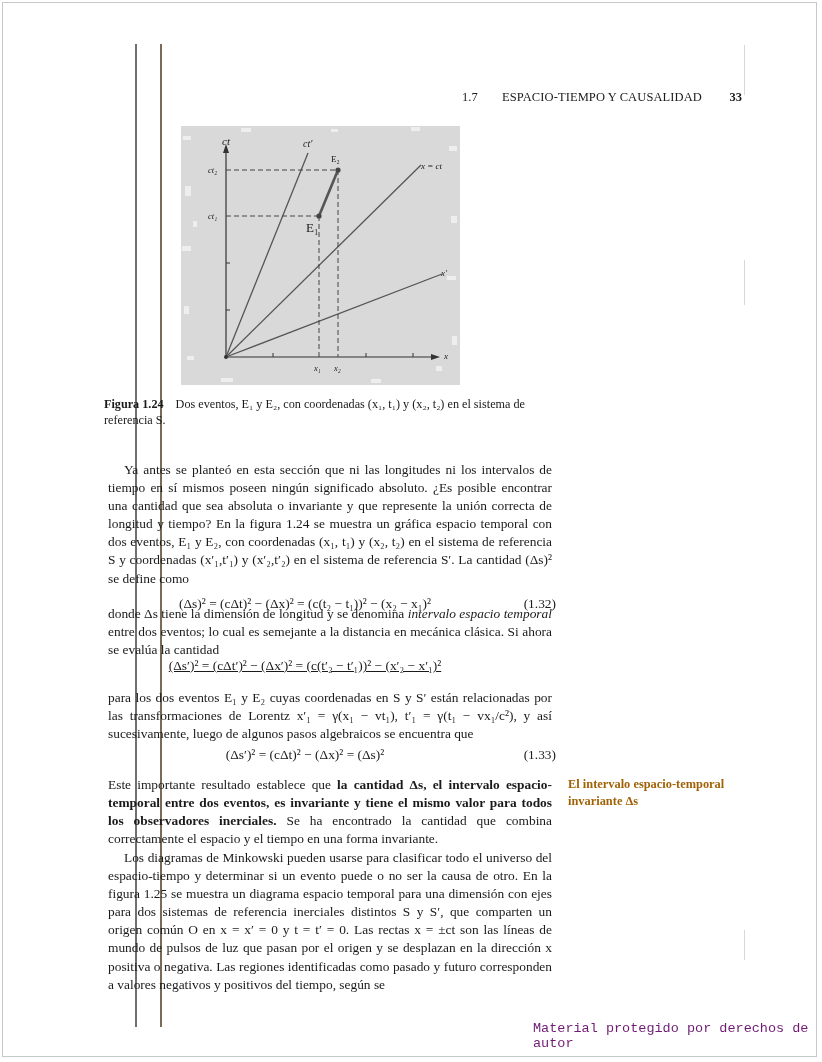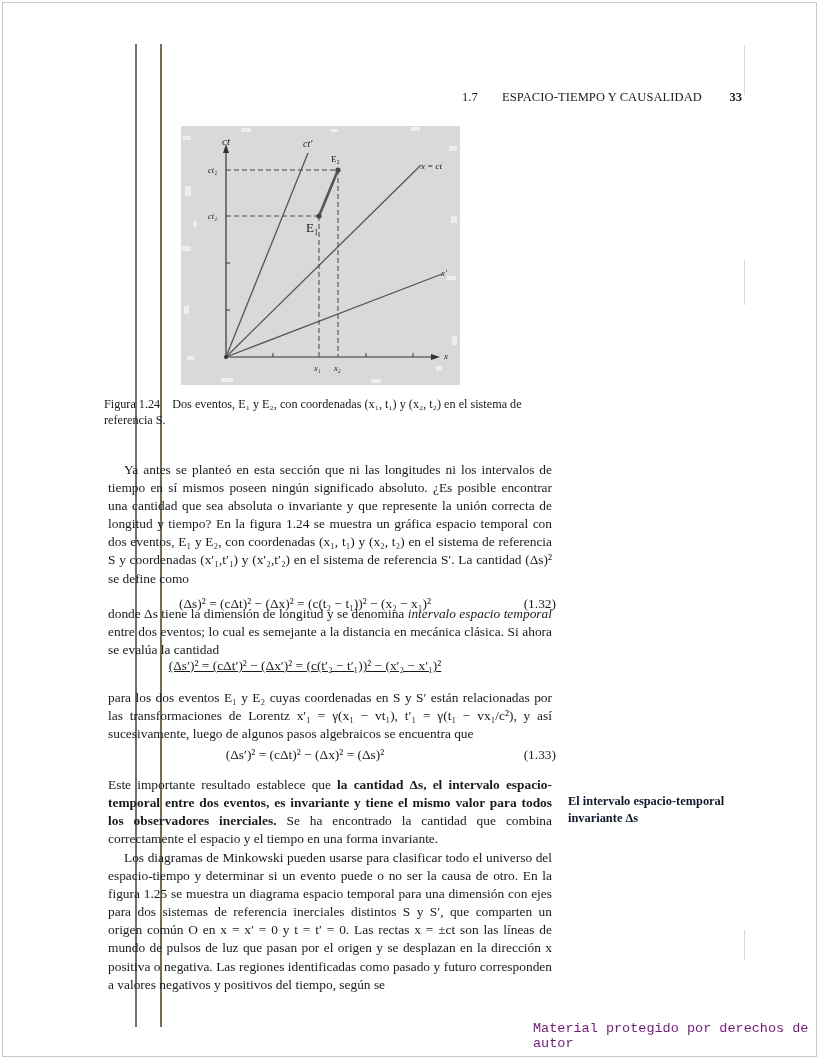--- a/index.html
+++ b/index.html
@@ -25,40 +25,40 @@
   .running-head .sec { width: 40px; }
   .running-head .title { flex: 1; letter-spacing: 0.1px; }
   .running-head .pnum { font-weight: bold; width: 24px; text-align: right; }
 
   .figure { position: absolute; left: 181px; top: 126px; width: 279px; height: 259px; }
 
   .caption {
     position: absolute; left: 104px; top: 396px; width: 452px;
     font-size: 12.2px; line-height: 16px;
   }
-  .caption .fig-label { font-weight: normal; margin-right: 12px; margin-top: 6px; }
+  .caption .fig-label { font-weight: bold; margin-right: 12px; margin-top: 6px; }
 
   .body-text {
     position: absolute; left: 104px; width: 452px;
     font-size: 13.4px; line-height: 18.1px; text-align: justify;
   }
   .para p { margin: 4px; }
   .indent { text-indent: 16px; }
   .equation {
     position: absolute; left: 104px; width: 452px; font-size: 13.4px;
     height: 20px; display: flex; align-items: center;
   }
   .equation .expr { flex: 1; text-align: center; font-style: normal; }
   .equation .num { width: 50px; text-align: right; }
   b { font-weight: bold; }
   i { font-style: italic; }
 
   .margin-note {
     position: absolute; left: 568px; top: 776px; width: 180px;
-    font-size: 12.4px; line-height: 17px; font-weight: bold; color: #0f172a; margin-top: 17px;
+    font-size: 12.4px; line-height: 17px; font-weight: bold; color: #a16207;
   }
   .watermark {
     position: absolute; left: 533px; top: 1021px; font-size: 13.5px;
     font-family: Liberation Mono, monospace; color: #701a75;
   }
 </style>
 </head>
 <body>
 
 <div class="page-frame"></div>

